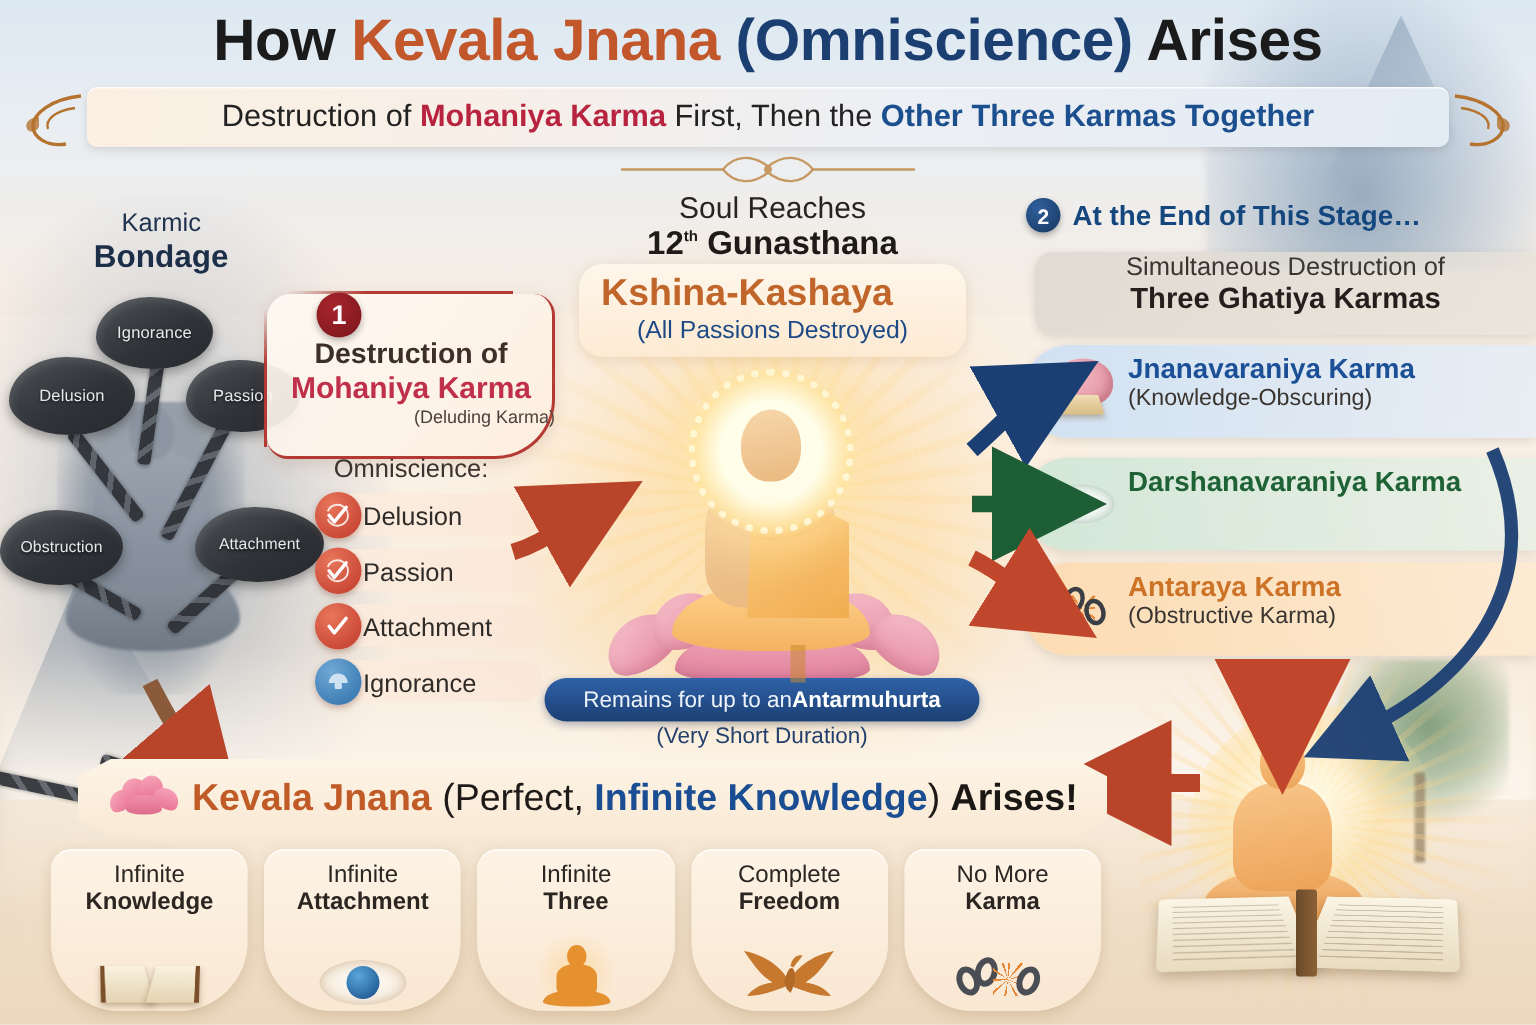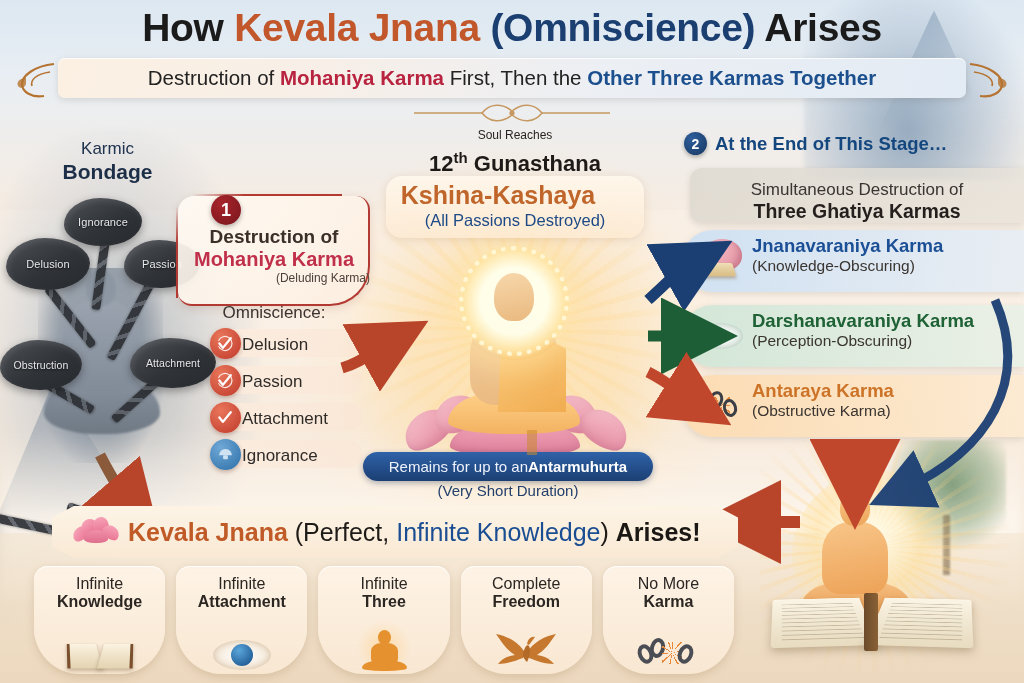--- a/index.html
+++ b/index.html
@@ -110,24 +110,24 @@
     border-radius:5px 14px 14px 5px;}
   .el-ico{position:absolute;left:210px;width:31px;height:31px;border-radius:50%;
     display:flex;align-items:center;justify-content:center;
     box-shadow:0 2px 4px rgba(120,60,40,.35);}
   .el-ico.red{background:radial-gradient(circle at 35% 28%,#e8765a,#c0392b);}
   .el-ico.blue{background:radial-gradient(circle at 35% 28%,#6fa8d6,#2d6fa8);}
   .el-lbl{position:absolute;left:242px;font-size:17px;color:#2f2b28;}
 
   
   .c-l1{position:absolute;left:370px;top:128px;width:290px;text-align:center;
-    font-size:12px;color:#2a2420;}
+    font-size:20px;color:#2a2420;}
   .c-l2{position:absolute;left:370px;top:149px;width:290px;text-align:center;
     font-size:22px;font-weight:bold;color:#1d1a17;}
-  .c-l2 sup{font-size:15px;}
+  .c-l2 sup{font-size:10px;}
   .c-pill{position:absolute;left:386px;top:176px;width:258px;height:62px;border-radius:16px;
     background:linear-gradient(180deg,rgba(255,247,235,.93),rgba(253,234,210,.88));
     box-shadow:0 2px 8px rgba(180,130,80,.22);}
   .c-pill-t1{position:absolute;left:386px;top:181px;width:224px;text-align:center;
     font-size:25px;font-weight:bold;color:#c0662b;}
   .c-pill-t2{position:absolute;left:386px;top:211px;width:258px;text-align:center;
     font-size:16.5px;color:#1d4a86;}
 
   
   .rays{position:absolute;left:345px;top:195px;width:340px;height:300px;
@@ -177,21 +177,21 @@
   .badge2{position:relative;width:23px;height:23px;border-radius:50%;
     background:radial-gradient(circle at 35% 30%,#2f5f9c,#17375f);
     color:#fff;font-size:14px;font-weight:bold;display:flex;align-items:center;justify-content:center;
     box-shadow:0 2px 4px rgba(0,0,0,.3);flex:0 0 auto;}
   .r-head-txt{font-size:18.5px;font-weight:bold;color:#15477f;white-space:nowrap;}
 
   .r-sim{position:absolute;left:690px;top:168px;width:334px;height:55px;
     border-radius:12px 0 0 12px;
     background:linear-gradient(90deg,rgba(222,217,208,.88),rgba(231,226,217,.78));
     box-shadow:0 2px 6px rgba(130,120,105,.22);
-    display:flex;flex-direction:column;align-items:center;justify-content:flex-end;}
+    display:flex;flex-direction:column;align-items:center;justify-content:flex-start;}
   .r-sim-1{font-size:17px;color:#3a3531;}
   .r-sim-2{font-size:19.5px;font-weight:bold;color:#241f1c;}
 
   .kbox{position:absolute;left:682px;width:342px;height:62px;border-radius:31px 0 0 31px;
     box-shadow:0 2px 7px rgba(120,110,95,.20);}
   .kbox.k1{top:230px;background:linear-gradient(90deg,rgba(205,224,243,.92),rgba(225,236,248,.70));}
   .kbox.k2{top:305px;background:linear-gradient(90deg,rgba(207,230,214,.92),rgba(228,240,230,.70));}
   .kbox.k3{top:375px;background:linear-gradient(90deg,rgba(252,219,177,.95),rgba(253,233,205,.72));}
   .kico{position:absolute;left:690px;width:60px;height:58px;display:flex;align-items:center;justify-content:center;font-size:34px;}
   .kico.i1{top:232px;}
@@ -269,21 +269,21 @@
   .kev-lotus{width:46px;height:34px;position:relative;flex:0 0 auto;}
   .kl{position:absolute;border-radius:50% 50% 50% 50%/62% 62% 38% 38%;
     background:linear-gradient(160deg,#f8a9bd,#e8708f);}
   .kl1{left:0;top:12px;width:18px;height:13px;transform:rotate(-38deg);}
   .kl2{left:9px;top:4px;width:17px;height:14px;transform:rotate(-15deg);}
   .kl3{left:21px;top:2px;width:16px;height:15px;transform:rotate(10deg);}
   .kl4{left:30px;top:11px;width:18px;height:13px;transform:rotate(36deg);}
   .kl5{left:12px;top:15px;width:24px;height:13px;border-radius:50%/80% 80% 30% 30%;background:linear-gradient(180deg,#f090a8,#df6d8d);}
   .kev-txt{font-size:25px;color:#1d1a17;white-space:nowrap;}
   .kv-orange{color:#c05a27;font-weight:bold;}
-  .kv-navy{color:#1a4d92;font-weight:normal;}
+  .kv-navy{color:#1a4d92;font-weight:bold;}
   .kv-bold{font-weight:bold;color:#1a1714;}
 
   
   .cards{position:absolute;left:34px;top:566px;width:700px;height:108px;
     display:flex;gap:11px;}
   .card{flex:1;position:relative;height:108px;
     background:linear-gradient(180deg,rgba(253,243,230,.95),rgba(250,233,212,.88));
     border-radius:14px 14px 46px 46px;
     box-shadow:0 3px 9px rgba(160,125,85,.25), inset 0 1px 0 rgba(255,255,255,.85);
     display:flex;flex-direction:column;align-items:center;padding-top:9px;}
@@ -475,21 +475,20 @@
 
   <div class="kbox k2"></div>
   <div class="kico i2">
     <div class="eye">
       <div class="eye-i"></div>
       <div class="eye-p"></div>
     </div>
   </div>
   <div class="ktxt t2">
     <div class="k-title kc-green">Darshanavaraniya Karma</div>
-    <div class="k-sub">(Perception-Obscuring)</div>
   </div>
 
   <div class="kbox k3"></div>
   <div class="kico i3">
     <div class="chainico">
       <div class="chlink chl1"></div>
       <div class="burst"></div>
       <div class="chlink chl2"></div>
       <div class="chlink chl3"></div>
     </div>

